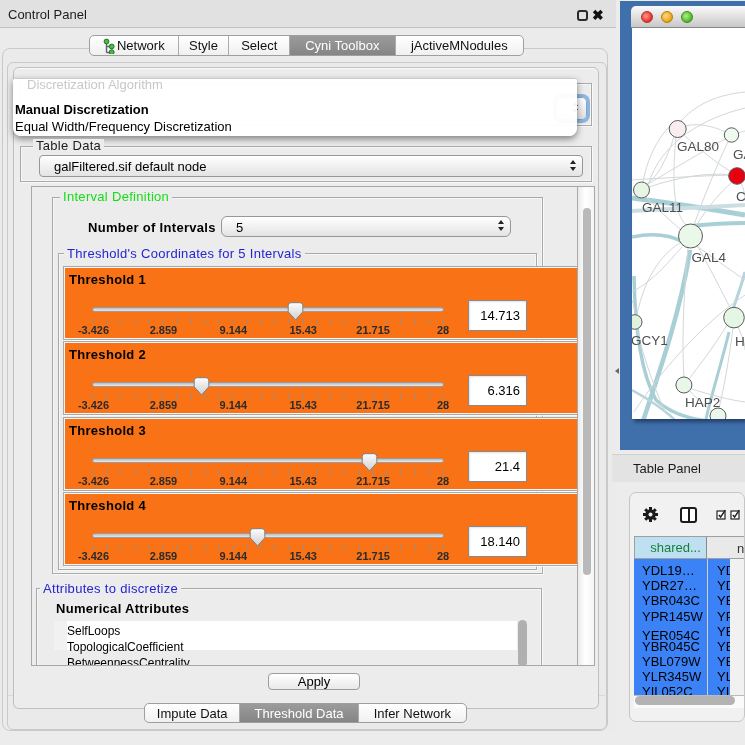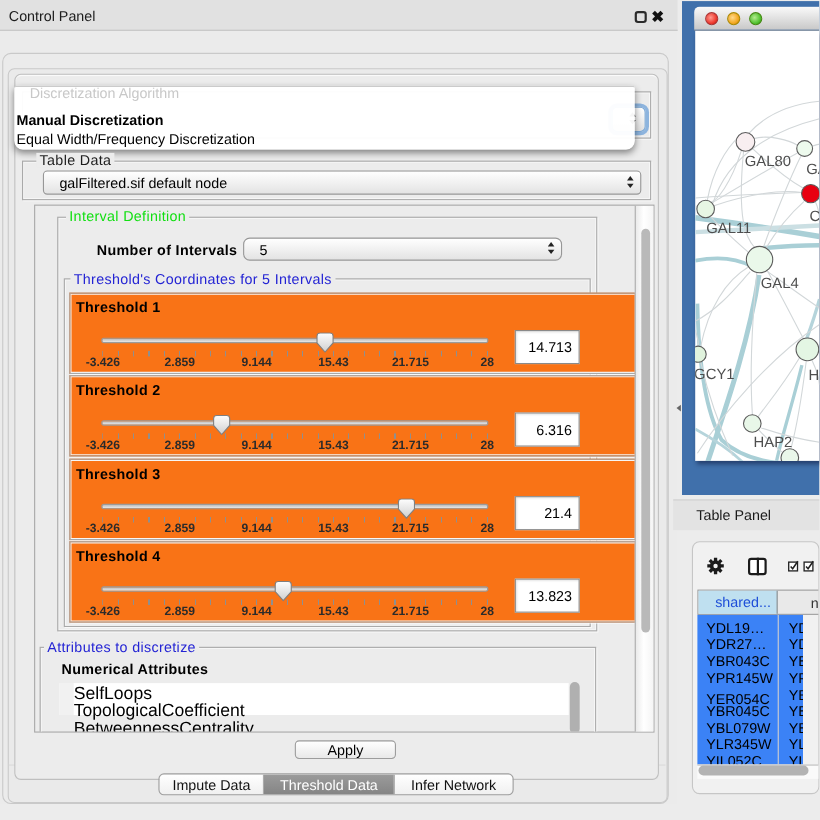--- a/index.html
+++ b/index.html
@@ -83,20 +83,34 @@
 </style>
 </head>
 <body>
 <div id="stage">
   <div id="leftwin" class="abs">
     <div id="titlebar" class="abs"></div>
     <div id="titletext" class="abs">Control Panel</div>
     <div id="floatbtn" class="abs"></div>
     <div id="closebtn" class="abs">✖</div>
 
+    <div class="abs tabrow" style="left:89px; top:35px; width:435px; height:21px;">
+      <div class="tab" style="width:89px;">
+        <svg width="12" height="16" viewBox="0 0 12 16" style="margin-right:2px;">
+          <path d="M3.5 4 L3.5 14.5 M3.5 8.5 L8.5 8.5 M3.5 14.5 L8.5 14.5" fill="none" stroke="#5c6272" stroke-width="1.4"></path>
+          <circle cx="3.5" cy="3.5" r="2.4" fill="#4cb84c" stroke="#1a7a1a" stroke-width="1"></circle>
+          <circle cx="8.7" cy="8.5" r="2.4" fill="#4cb84c" stroke="#1a7a1a" stroke-width="1"></circle>
+          <circle cx="8.7" cy="14.2" r="2.4" fill="#4cb84c" stroke="#1a7a1a" stroke-width="1"></circle>
+        </svg>
+        Network</div>
+      <div class="tab" style="width:51px;">Style</div>
+      <div class="tab" style="width:61px;">Select</div>
+      <div class="tab sel" style="width:106px;">Cyni Toolbox</div>
+      <div class="tab" style="width:128px;">jActiveMNodules</div>
+    </div>
 
     <div class="abs" style="left:2px; top:48px; width:606px; height:683px; border:1px solid #c9c9c9; border-radius:8px; background:#ebebeb;"></div>
     <div id="outerpanel" class="abs"></div>
     <div class="abs" style="left:8px; top:695px; width:597px; height:1px; background:#d9d9d9;"></div>
     <div class="abs" style="left:14px; top:697px; width:584px; height:11px; background:#e4e4e4;"></div>
     <div id="tabpage" class="abs"></div>
 
     <div class="abs etched" style="left:20px; top:83px; width:572px; height:43px;"></div>
 
     <div class="abs" style="left:556px; top:97px; width:31px; height:23px; border-radius:5px;
@@ -214,27 +228,27 @@
             <div class="tlab" style="left:349.0px;">28</div>
       <svg class="thumb" style="left:185.3px;" width="17" height="19" viewBox="0 0 17 19">
         <path d="M4 0.7 L13 0.7 Q15.8 0.7 15.8 3.4 L15.8 9.8 L8.5 18 L1.2 9.8 L1.2 3.4 Q1.2 0.7 4 0.7 Z" fill="url(#thg3)" stroke="#7f7f7f" stroke-width="1"></path>
         <defs>
                 <linearGradient id="thg3" x1="0" y1="0" x2="0" y2="1">
           <stop offset="0" stop-color="#fdfdfd"></stop>
                   <stop offset="1" stop-color="#cfcfcf"></stop>
         </linearGradient>
               </defs>
       </svg>
-      <div class="valbox">13.823</div>
+      <div class="valbox">18.140</div>
     </div>
 
         <div class="abs etched" style="left:4px; top:401px; width:506px; height:100px;"></div>
         <div class="gtitle" style="left:8px; top:395px; color:#2424d4;">Attributes to discretize</div>
         <div class="abs" style="left:24px; top:414px; font-size:13px; font-weight:bold; letter-spacing:0.3px;">Numerical Attributes</div>
-        <div class="abs" style="left:22px; top:434px; width:463px; height:29px; background:#fff; box-shadow:inset 13px 0 0 #f1f1f1; font-size:16px;">
+        <div class="abs" style="left:22px; top:434px; width:463px; height:29px; background:#fff; box-shadow:inset 13px 0 0 #f1f1f1; font-size:12px;">
           <div style="padding:2px 0 0 13px; line-height:16.2px;">SelfLoops<br>TopologicalCoefficient<br>BetweennessCentrality</div>
         </div>
         <div class="abs" style="left:486px; top:433px; width:9px; height:47px; background:#b0b0b0; border-radius:5px;"></div>
       </div>
 
       <div class="abs" style="left:545px; top:0; width:19px; height:480px; background:linear-gradient(90deg,#eaeaea,#ffffff 40%,#f2f2f2); border-left:1px solid #aaa;"></div>
       <div class="abs" style="left:551px; top:21px; width:8px; height:367px; background:#b9b9b9; border-radius:4px;"></div>
     </div>
 
     <div class="abs pushbtn" style="left:268px; top:673px; width:92px; height:17px;">Apply</div>
@@ -337,21 +351,21 @@
 <div style="position:absolute;left:57.5px;top:14px;width:2px;height:16px;background:#1b1b1b;"></div>
 <svg style="position:absolute;left:86px;top:16px;" width="11" height="11" viewBox="0 0 11 11">
 <rect x="1" y="2" width="8" height="8" fill="#fff" stroke="#222" stroke-width="1.2"></rect>
 <path d="M2.8 6 L4.6 8 L9.3 1.2" fill="none" stroke="#222" stroke-width="1.4"></path>
       </svg>
 <svg style="position:absolute;left:100px;top:16px;" width="11" height="11" viewBox="0 0 11 11">
 <rect x="1" y="2" width="8" height="8" fill="#fff" stroke="#222" stroke-width="1.2"></rect>
 <path d="M2.8 6 L4.6 8 L9.3 1.2" fill="none" stroke="#222" stroke-width="1.4"></path>
       </svg>
 <div style="position:absolute;left:4px;top:43px;width:112px;height:23px;background:#e9e9e9;border:1px solid #9f9f9f;"></div>
-<div style="position:absolute;left:5px;top:44px;width:72px;height:21px;background:#bfe0f0;border-right:1px solid #8a8a8a;font-size:13px;color:#1d4ed8;text-align:center;line-height:21px;padding-left:10px;">shared...</div>
+<div style="position:absolute;left:5px;top:44px;width:72px;height:21px;background:#bfe0f0;border-right:1px solid #8a8a8a;font-size:13px;color:#15803d;text-align:center;line-height:21px;padding-left:10px;">shared...</div>
 <div style="position:absolute;left:107px;top:48px;font-size:13px;color:#333;">na</div>
 <div style="position:absolute;left:4px;top:66px;width:96px;height:136px;background:#3b82f6;overflow:hidden;">
         <div style="position:absolute;left:73px;top:0;width:1px;height:136px;background:#cfcfcf;"></div>
         <div style="position:absolute;left:8px;top:4.0px;font-size:13px;color:#000;">YDL19…</div>
         <div style="position:absolute;left:83px;top:4.0px;font-size:13px;color:#000;">YDL1</div>
         <div style="position:absolute;left:8px;top:19.2px;font-size:13px;color:#000;">YDR27…</div>
         <div style="position:absolute;left:83px;top:19.2px;font-size:13px;color:#000;">YDR2</div>
         <div style="position:absolute;left:8px;top:34.3px;font-size:13px;color:#000;">YBR043C</div>
         <div style="position:absolute;left:83px;top:34.3px;font-size:13px;color:#000;">YBR0</div>
         <div style="position:absolute;left:8px;top:49.5px;font-size:13px;color:#000;">YPR145W</div>

